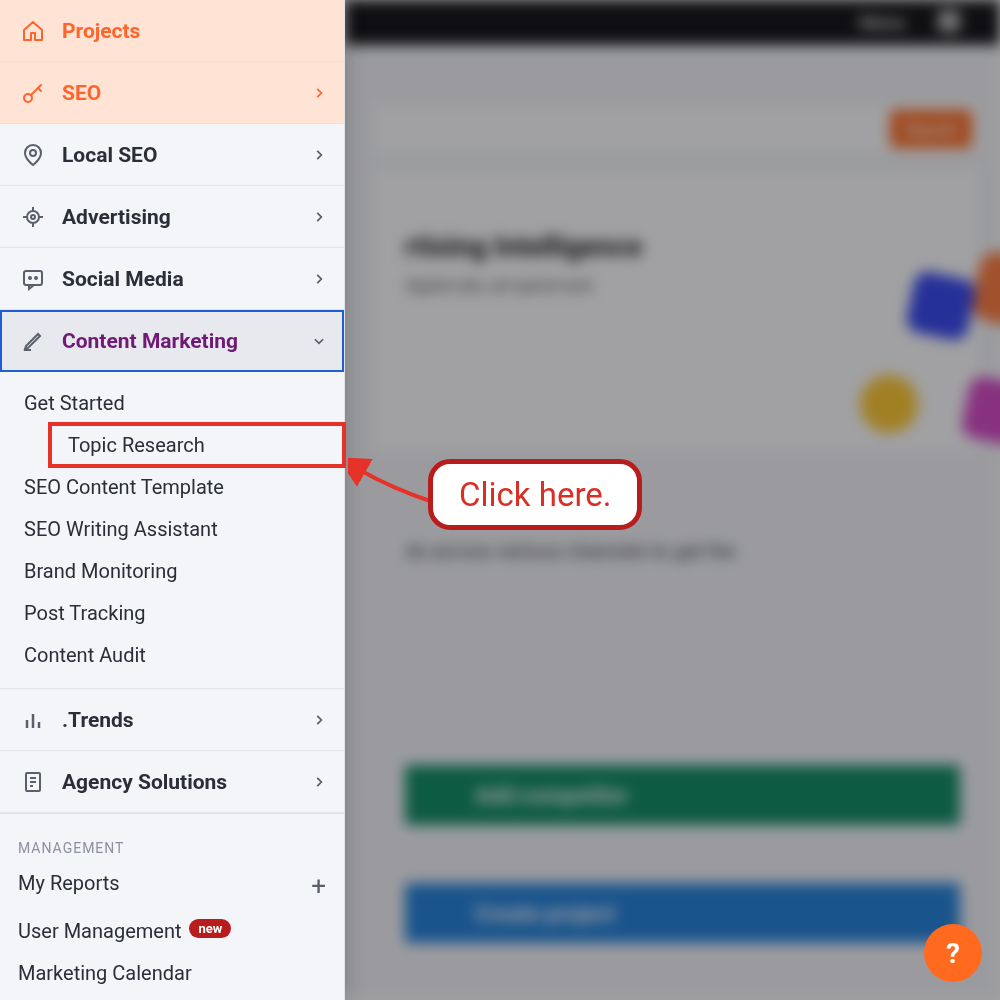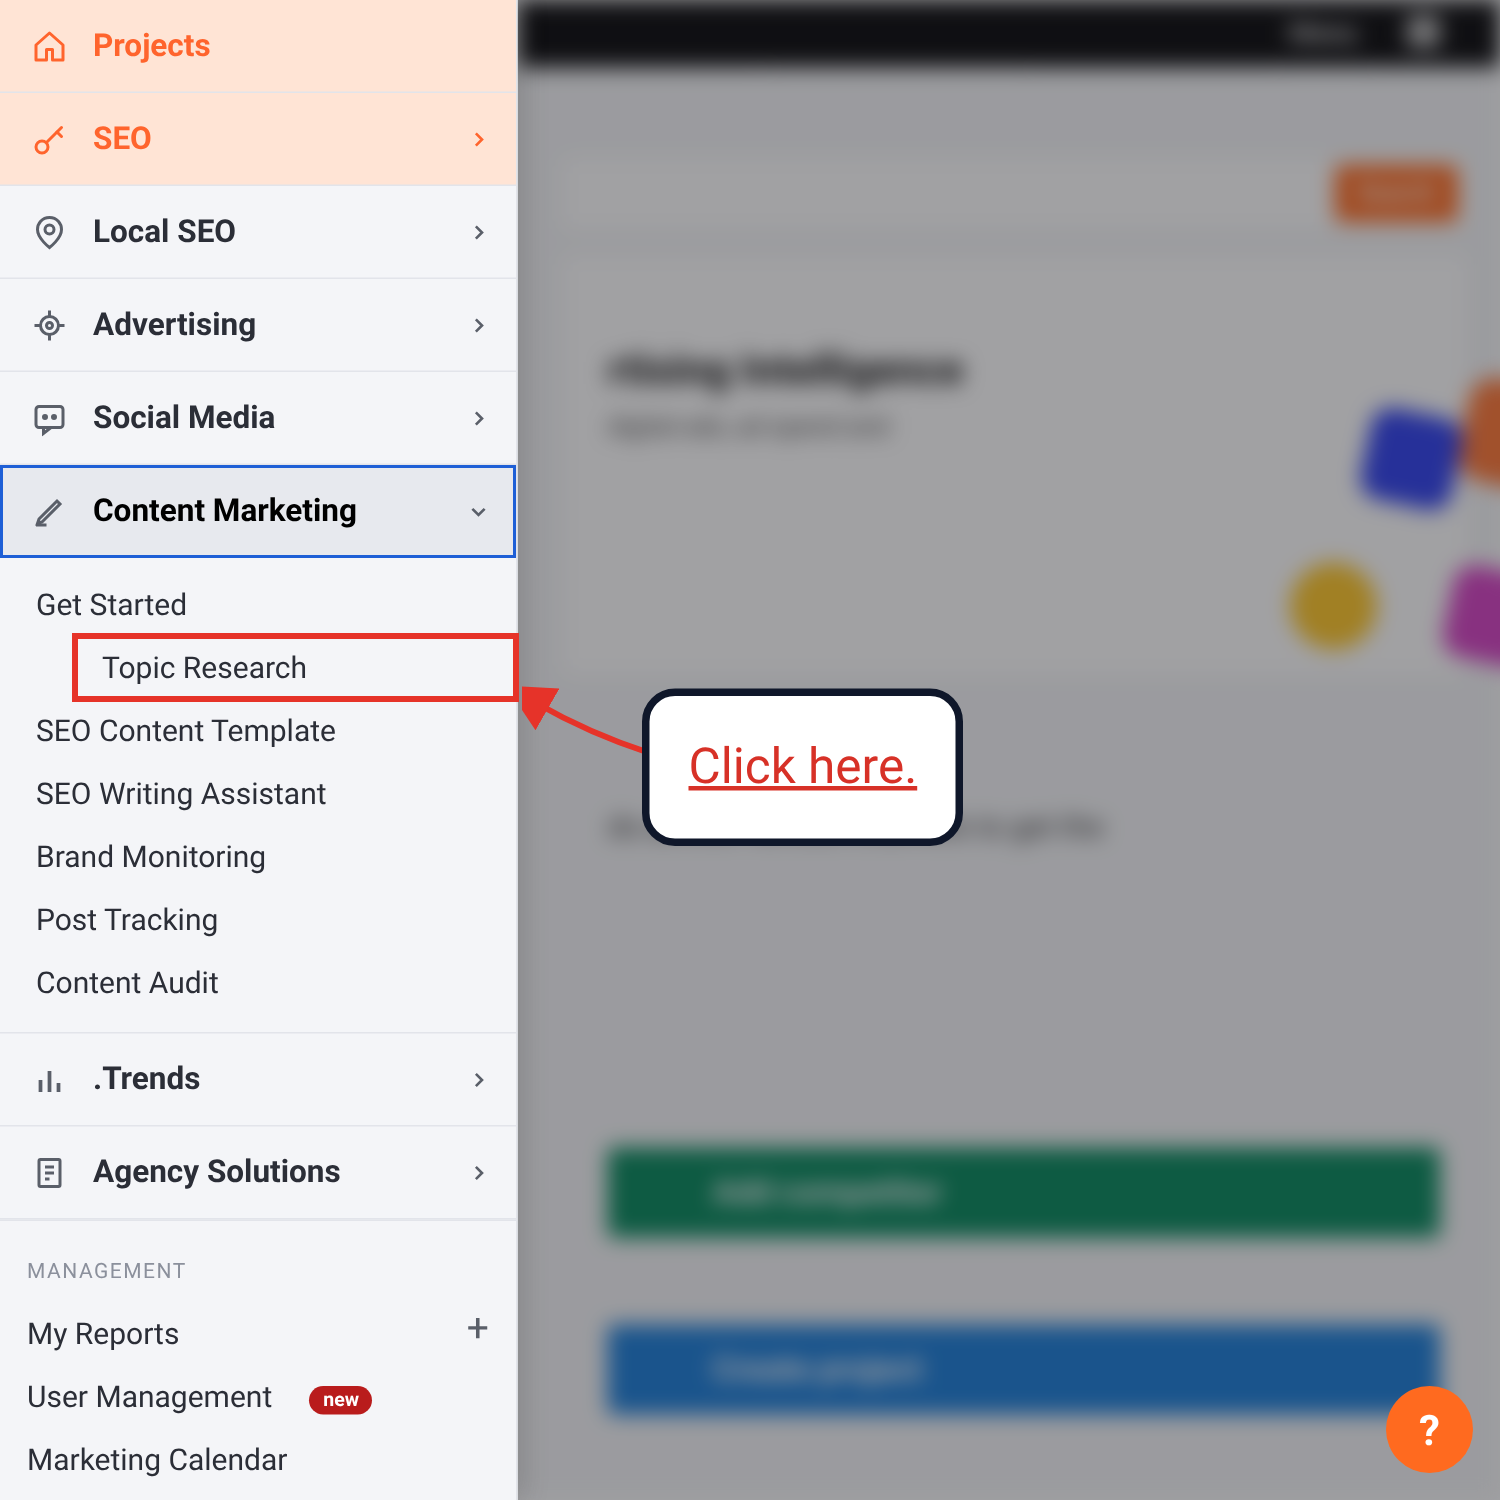--- a/index.html
+++ b/index.html
@@ -147,21 +147,21 @@
   .nav-item.active-orange { background: #ffe4d5; }
   .nav-item.active-orange .label { color: #ff642d; }
   .nav-item.active-orange .icon { color: #ff642d; }
   .nav-item.active-orange .chev { color: #ff642d; }
 
   .nav-item.expanded {
     background: #e7e9ee;
     outline: 2px solid #1e5fd6;
     outline-offset: -2px;
   }
-  .nav-item.expanded .label { color: #000000; }
+  .nav-item.expanded .label { color: #701a75; }
 
   .sub-items {
     background: #f4f5f8;
     padding: 10px 0 12px 6px;
     border-bottom: 1px solid #e2e4ea;
   }
   .sub-item {
     padding: 9px 18px;
     font-size: 20px;
     color: #2b2e37;
@@ -176,26 +176,25 @@
 
   .section-label {
     padding: 26px 18px 6px 18px;
     font-size: 14px;
     letter-spacing: 1px;
     color: #8b909c;
     border-top: 1px solid #e2e4ea;
   }
   .mgmt-item {
     display: flex;
-    align-items: flex-end;
+    align-items: flex-start;
     padding: 9px 18px;
     font-size: 20px;
     color: #2b2e37;
     cursor: pointer;
-    gap: 17px;
   }
   .mgmt-item .flex { flex: 1; }
   .mgmt-item .plus { font-size: 26px; color: #5a5f69; }
   .badge {
     display: inline-block;
     background: #b91c1c;
     color: #fff;
     font-size: 13px;
     font-weight: 700;
     border-radius: 10px;
@@ -203,26 +202,25 @@
     margin-left: 8px;
   }
 
   
   .callout {
     position: absolute;
     left: 428px;
     top: 459px;
     z-index: 20;
     background: #fff;
-    border: 5px solid #0f172a;
+    border: 5px solid #b91c1c;
     border-radius: 22px;
-    padding: 28px 26px;
+    padding: 11px 26px;
     font-size: 33px;
     color: #d73127;
-    text-decoration: underline;
   }
   .arrow {
     position: absolute;
     z-index: 20;
   }
 
   svg { display: block; }
 </style>
 </head>
 <body>

